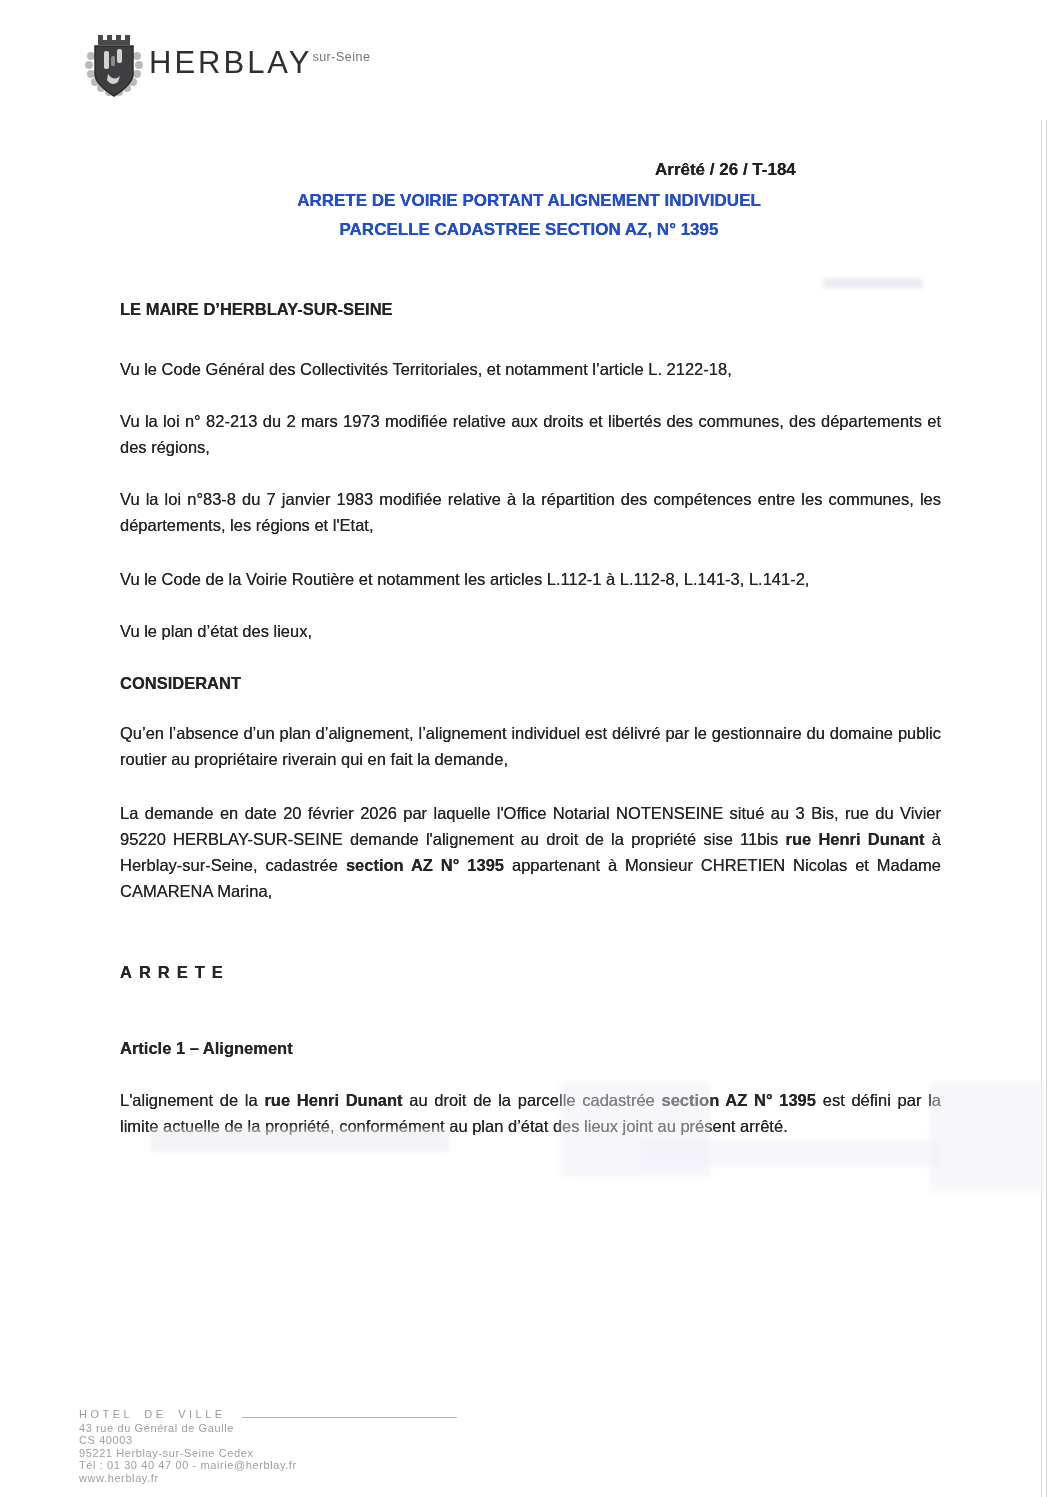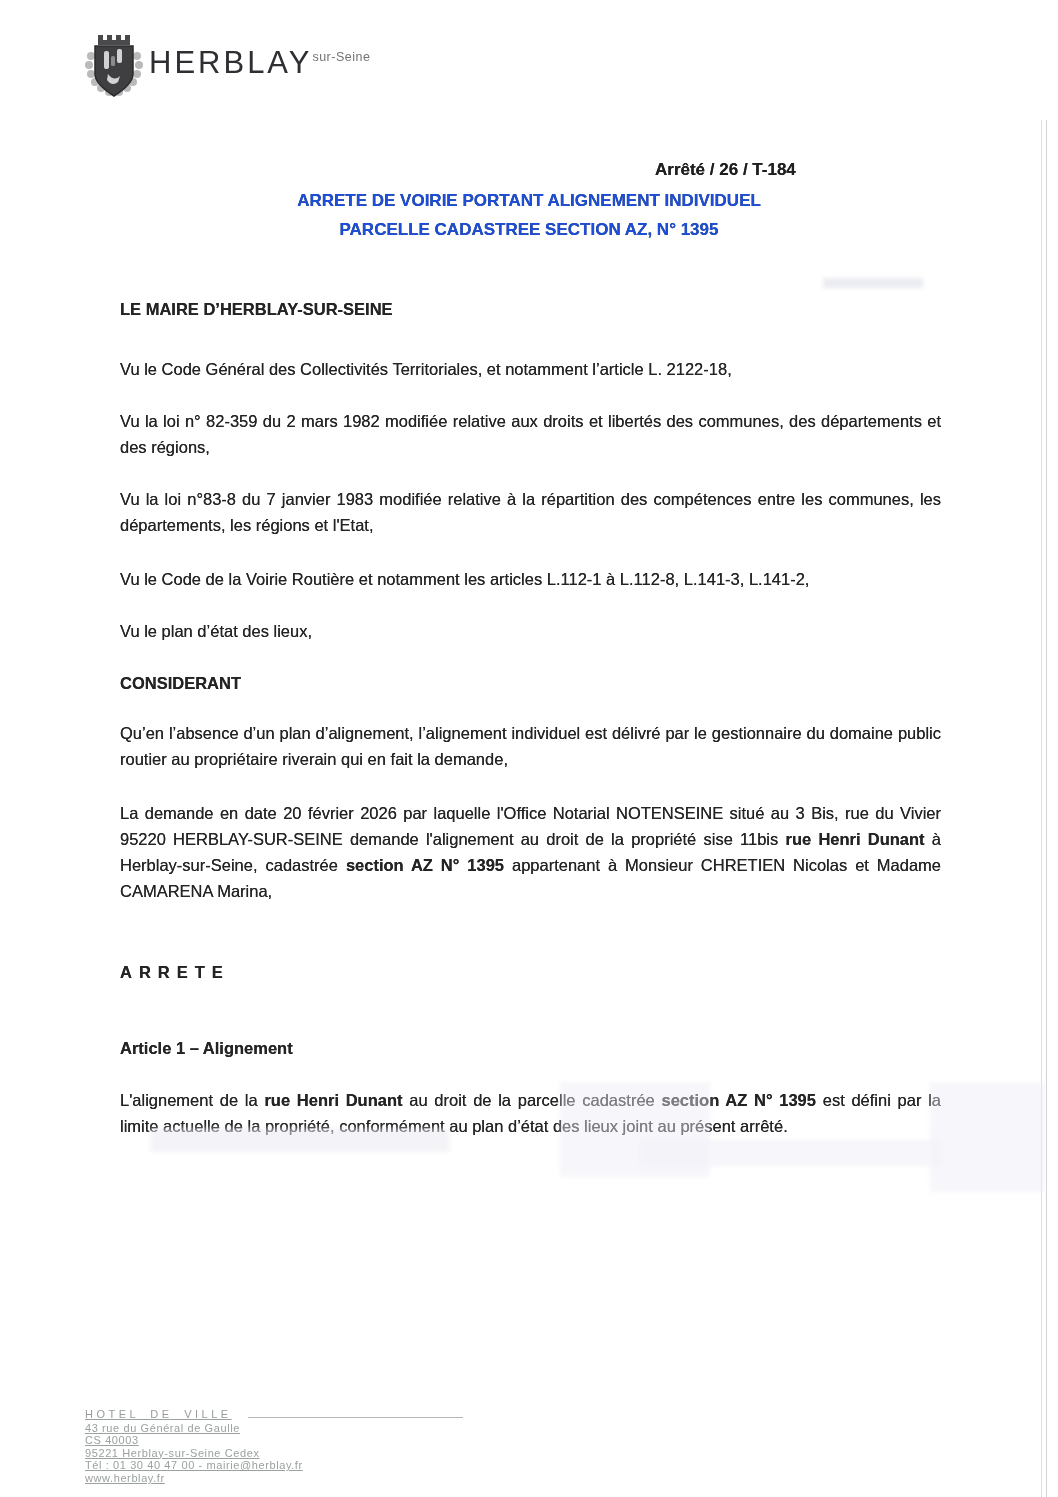--- a/index.html
+++ b/index.html
@@ -62,24 +62,23 @@
   .h-considerant { font-weight: bold; margin-top: 26px !important; }
   .cons-0 { margin-top: 24px !important; }
   .cons-1 { margin-top: 24px !important; }
   .p-demande { margin-top: 28px !important; }
   .h-arrete { font-weight: bold; letter-spacing: 7px; margin-top: 55px !important; }
   .h-article { font-weight: bold; margin-top: 50px !important; }
   .p-article { margin-top: 26px !important; }
 
   
   .footer {
-    position: absolute; left: 85px; top: 1408px;
+    position: absolute; left: 79px; top: 1408px;
     font-size: 11px; line-height: 12.6px; color: #9aa19f;
     letter-spacing: 0.6px;
-    text-decoration: underline;
   }
   .footer-title-row { position: relative; margin-bottom: 1px; }
   .footer-title { letter-spacing: 3.5px; word-spacing: 5px; color: #959c9b; }
   .footer-rule {
     position: absolute; left: 163px; top: 9px; width: 215px;
     border-top: 1px solid #b2b8b7;
   }
 
   
   .artifact { position: absolute; pointer-events: none; filter: blur(2px); }
@@ -140,21 +139,21 @@
   <div class="doc-title">
     <div>ARRETE DE VOIRIE PORTANT ALIGNEMENT INDIVIDUEL</div>
     <div>PARCELLE CADASTREE SECTION AZ, N° 1395</div>
   </div>
 
   <div class="content">
 
     <p class="h-maire">LE MAIRE D’HERBLAY-SUR-SEINE</p>
 
     <p class="visa-0">Vu le Code Général des Collectivités Territoriales, et notamment l’article L. 2122-18,</p>
-    <p class="visa-1 justify">Vu la loi n° 82-359 du 2 mars 1982 modifiée relative aux droits et libertés des communes, des départements et des régions,</p>
+    <p class="visa-1 justify">Vu la loi n° 82-213 du 2 mars 1973 modifiée relative aux droits et libertés des communes, des départements et des régions,</p>
     <p class="visa-2 justify">Vu la loi n°83-8 du 7 janvier 1983 modifiée relative à la répartition des compétences entre les communes, les départements, les régions et l'Etat,</p>
     <p class="visa-4">Vu le Code de la Voirie Routière et notamment les articles L.112-1 à L.112-8, L.141-3, L.141-2,</p>
     <p class="visa-5">Vu le plan d’état des lieux,</p>
 
     <p class="h-considerant">CONSIDERANT</p>
 
     <p class="cons-1 justify">Qu’en l’absence d’un plan d’alignement, l’alignement individuel est délivré par le gestionnaire du domaine public routier au propriétaire riverain qui en fait la demande,</p>
 
     <p class="p-demande justify"><span>La demande en date 20 février 2026 par laquelle l'Office Notarial NOTENSEINE situé au 3 Bis, rue du Vivier 95220 HERBLAY-SUR-SEINE demande l'alignement au droit de la propriété sise 11bis </span><span class="b">rue Henri Dunant</span><span> à Herblay-sur-Seine, cadastrée </span><span class="b">section AZ N° 1395</span><span> appartenant à Monsieur CHRETIEN Nicolas et Madame CAMARENA Marina,</span></p>
 

